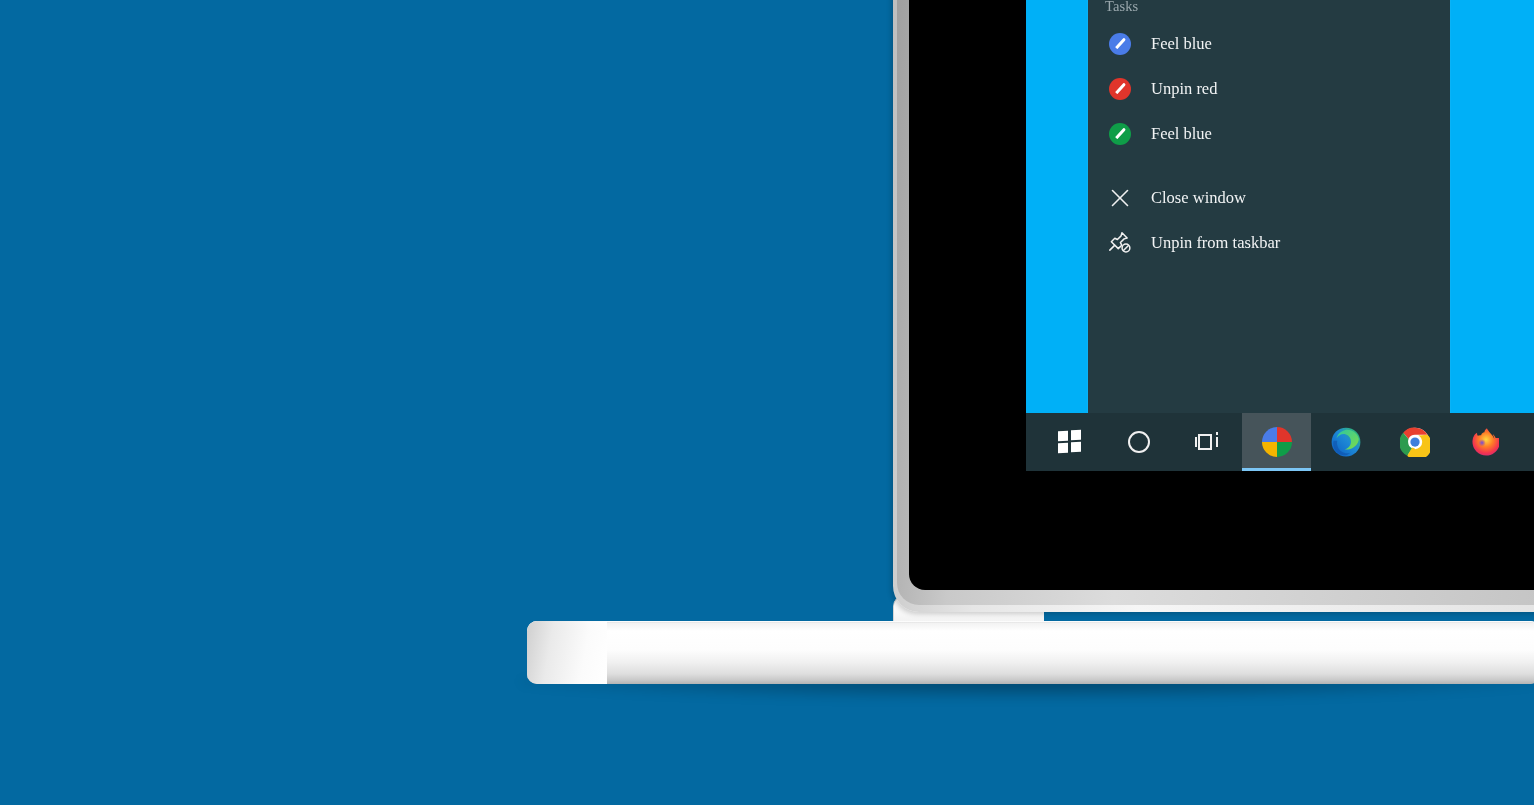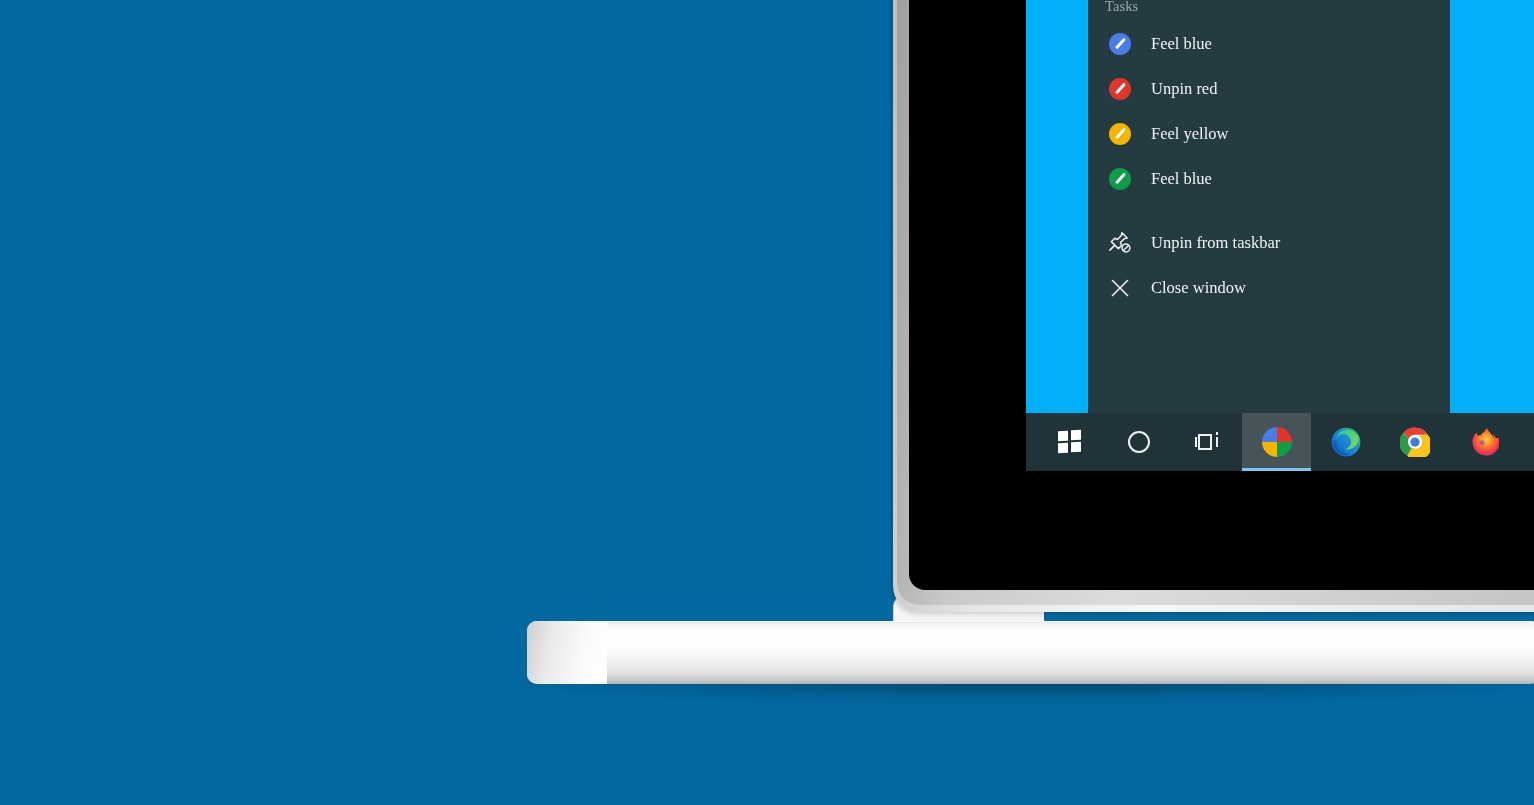--- a/index.html
+++ b/index.html
@@ -322,61 +322,53 @@
 
     <div class="jl-item">
       <span class="jl-icon">
         <span class="dot" style="background:#e0352b">
             <span class="brush"></span>
           </span>
       </span>
       <span class="jl-label">Unpin red</span>
     </div>
 
-    <div class="jl-item">
-      <span class="jl-icon">
-        <span class="dot" style="background:#f5b400">
-            <span class="brush"></span>
-          </span>
-      </span>
-      <span class="jl-label">Feel yellow</span>
-    </div>
 
     <div class="jl-item">
       <span class="jl-icon">
         <span class="dot" style="background:#0f9d48">
             <span class="brush"></span>
           </span>
       </span>
       <span class="jl-label">Feel blue</span>
     </div>
 
     <div class="jl-gap"></div>
 
+
+    <div class="jl-item">
+      <span class="jl-icon">
+        <svg class="close-icon" viewBox="0 0 24 24" stroke="#f0f0f0" stroke-width="1.6" stroke-linecap="round">
+          <line x1="4.5" y1="4.5" x2="19.5" y2="19.5"></line>
+          <line x1="19.5" y1="4.5" x2="4.5" y2="19.5"></line>
+        </svg>
+      </span>
+      <span class="jl-label">Close window</span>
+    </div>
 
     <div class="jl-item">
       <span class="jl-icon">
         <svg class="unpin-icon" viewBox="0 0 24 24" fill="none" stroke="#f0f0f0" stroke-width="1.4" stroke-linecap="round" stroke-linejoin="round">
           <path d="M13.8 2.6 L18.6 7.4 L15.8 8.2 L12.4 11.6 L13.6 14.0 L10.4 17.2 L4.0 10.8 L7.2 7.6 L9.6 8.8 L13.0 5.4 Z"></path>
           <line x1="7.0" y1="14.2" x2="2.6" y2="18.6"></line>
           <circle cx="17.5" cy="16.6" r="3.6"></circle>
           <line x1="15.2" y1="18.9" x2="19.8" y2="14.3"></line>
         </svg>
       </span>
       <span class="jl-label">Unpin from taskbar</span>
-    </div>
-
-    <div class="jl-item">
-      <span class="jl-icon">
-        <svg class="close-icon" viewBox="0 0 24 24" stroke="#f0f0f0" stroke-width="1.6" stroke-linecap="round">
-          <line x1="4.5" y1="4.5" x2="19.5" y2="19.5"></line>
-          <line x1="19.5" y1="4.5" x2="4.5" y2="19.5"></line>
-        </svg>
-      </span>
-      <span class="jl-label">Close window</span>
     </div>
   </div>
 
   <div class="taskbar">
 
     <div class="tb-btn">
       <span class="win-glyph">
         <i></i>
           <i></i>
           <i></i>

